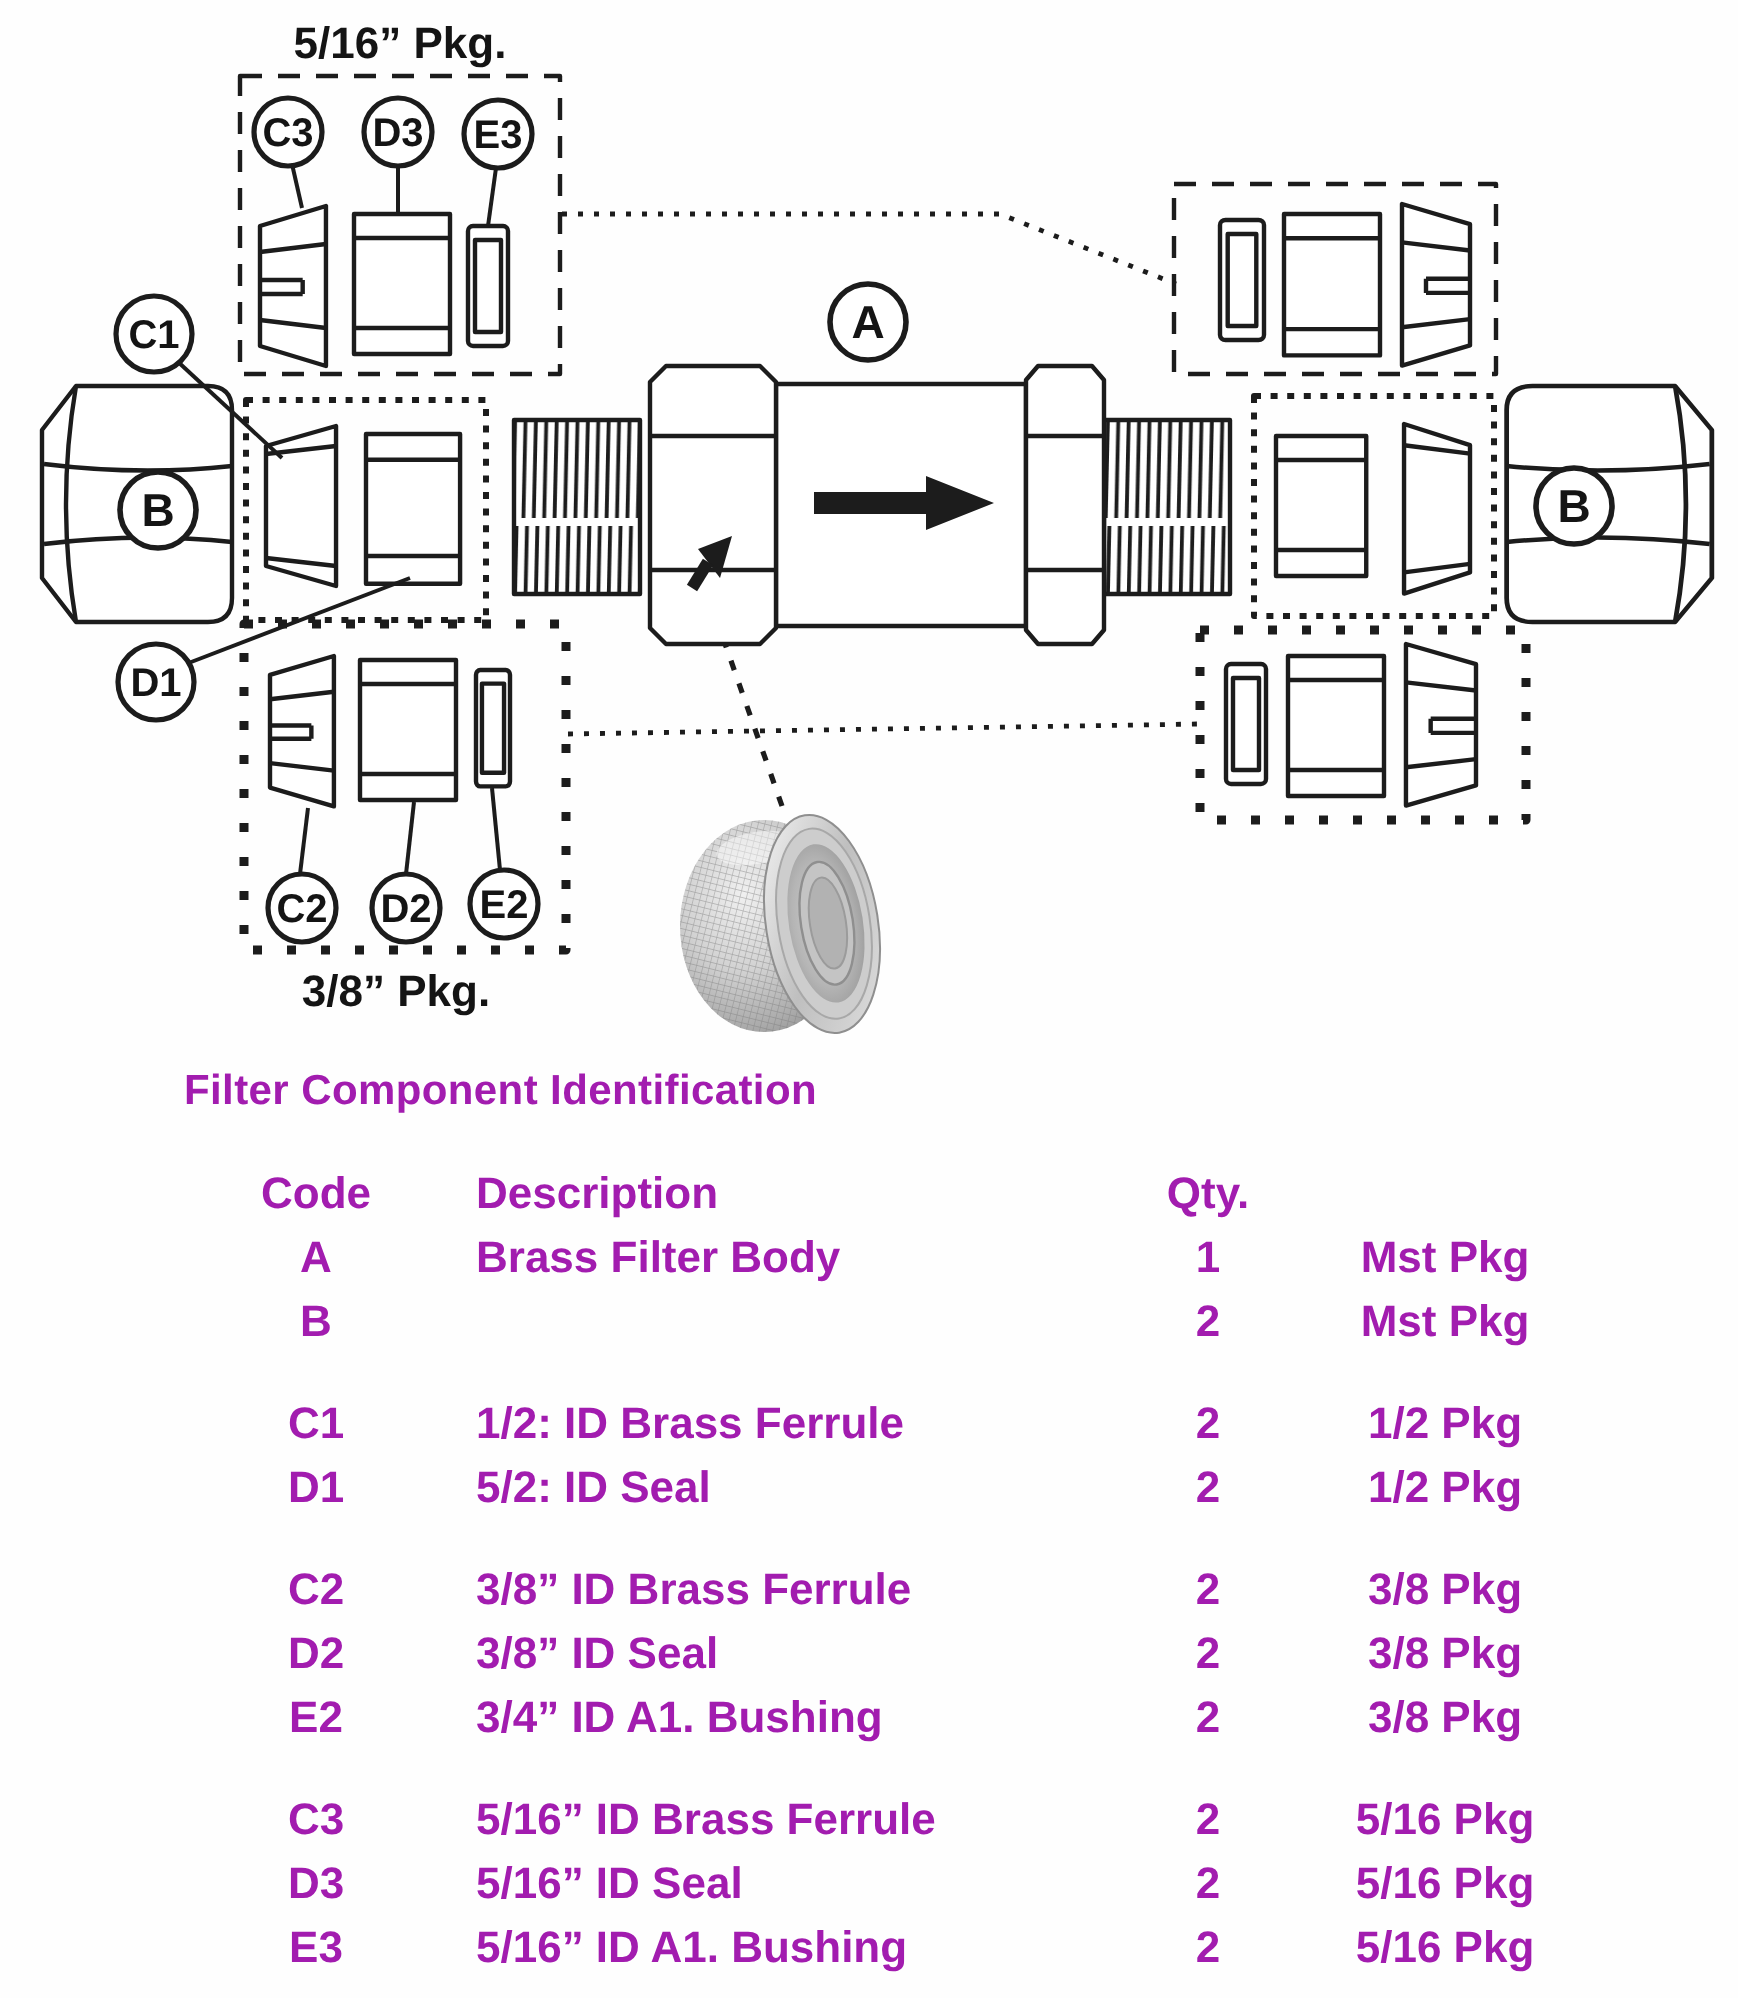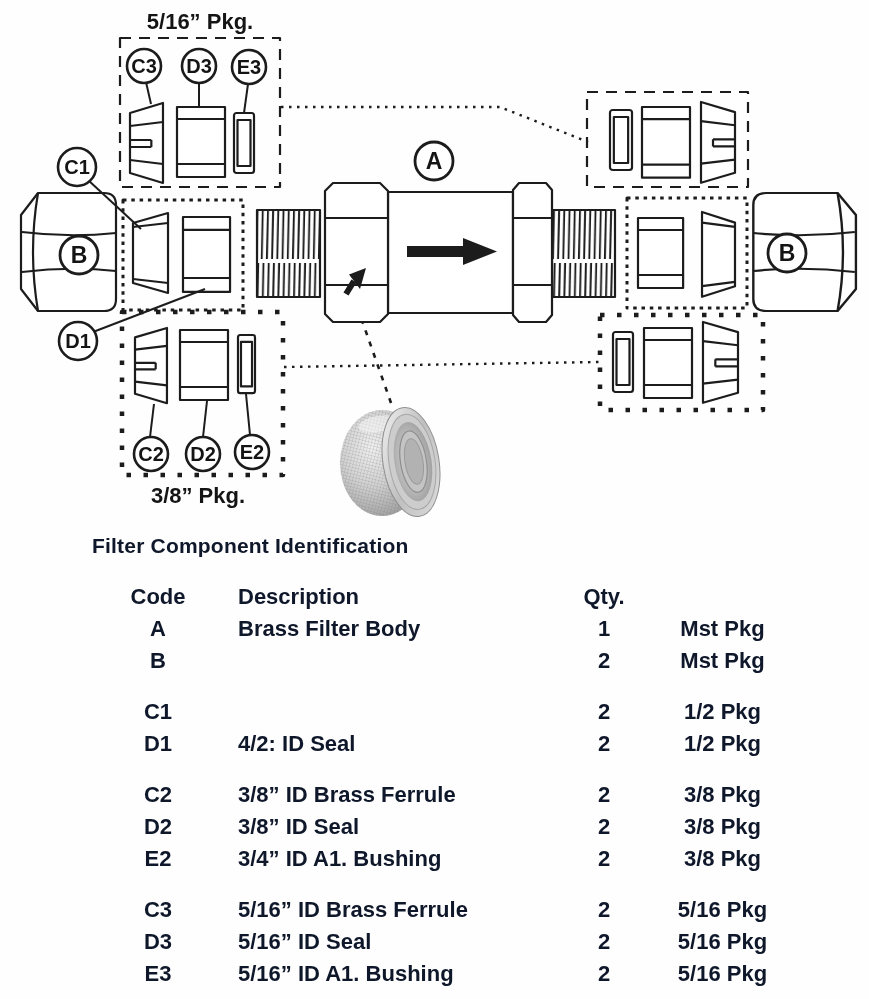--- a/index.html
+++ b/index.html
@@ -1,19 +1,19 @@
 <!DOCTYPE html>
 <html><head>
 <meta charset="utf-8">
 <style>
   html,body { margin:0; padding:0; background:#e8e8e8; }
   .screen {
     position:relative; width:869px; height:999px; margin:0 auto;
     background:#fefefe; overflow:hidden;
-    font-family:"Liberation Sans", sans-serif; color:#0f172a;
+    font-family:"Liberation Sans", sans-serif; color:#a21caf;
   }
   .diagram-svg { position:absolute; left:0; top:0; }
   .tbl-title {
     position:absolute; left:92px; top:534px;
     font-size:21px; font-weight:bold; letter-spacing:.2px;
   }
   .thead, .trow { position:relative; height:32px; font-size:22px; font-weight:bold; }
   .thead { position:absolute; left:0; top:584px; width:869px; }
   .tbody { position:absolute; left:0; top:616px; width:869px; }
   .tgroup { margin-bottom:19px; }
@@ -221,26 +221,27 @@
         </div>
         <div class="trow">
           <span class="c-code">B</span>
           <span class="c-qty">2</span>
           <span class="c-pkg">Mst Pkg</span>
         </div>
       </div>
       <div class="tgroup">
         <div class="trow">
           <span class="c-code">C1</span>
+          <span class="c-desc">1/2: ID Brass Ferrule</span>
           <span class="c-qty">2</span>
           <span class="c-pkg">1/2 Pkg</span>
         </div>
         <div class="trow">
           <span class="c-code">D1</span>
-          <span class="c-desc">4/2: ID Seal</span>
+          <span class="c-desc">5/2: ID Seal</span>
           <span class="c-qty">2</span>
           <span class="c-pkg">1/2 Pkg</span>
         </div>
       </div>
       <div class="tgroup">
         <div class="trow">
           <span class="c-code">C2</span>
           <span class="c-desc">3/8” ID Brass Ferrule</span>
           <span class="c-qty">2</span>
           <span class="c-pkg">3/8 Pkg</span>

